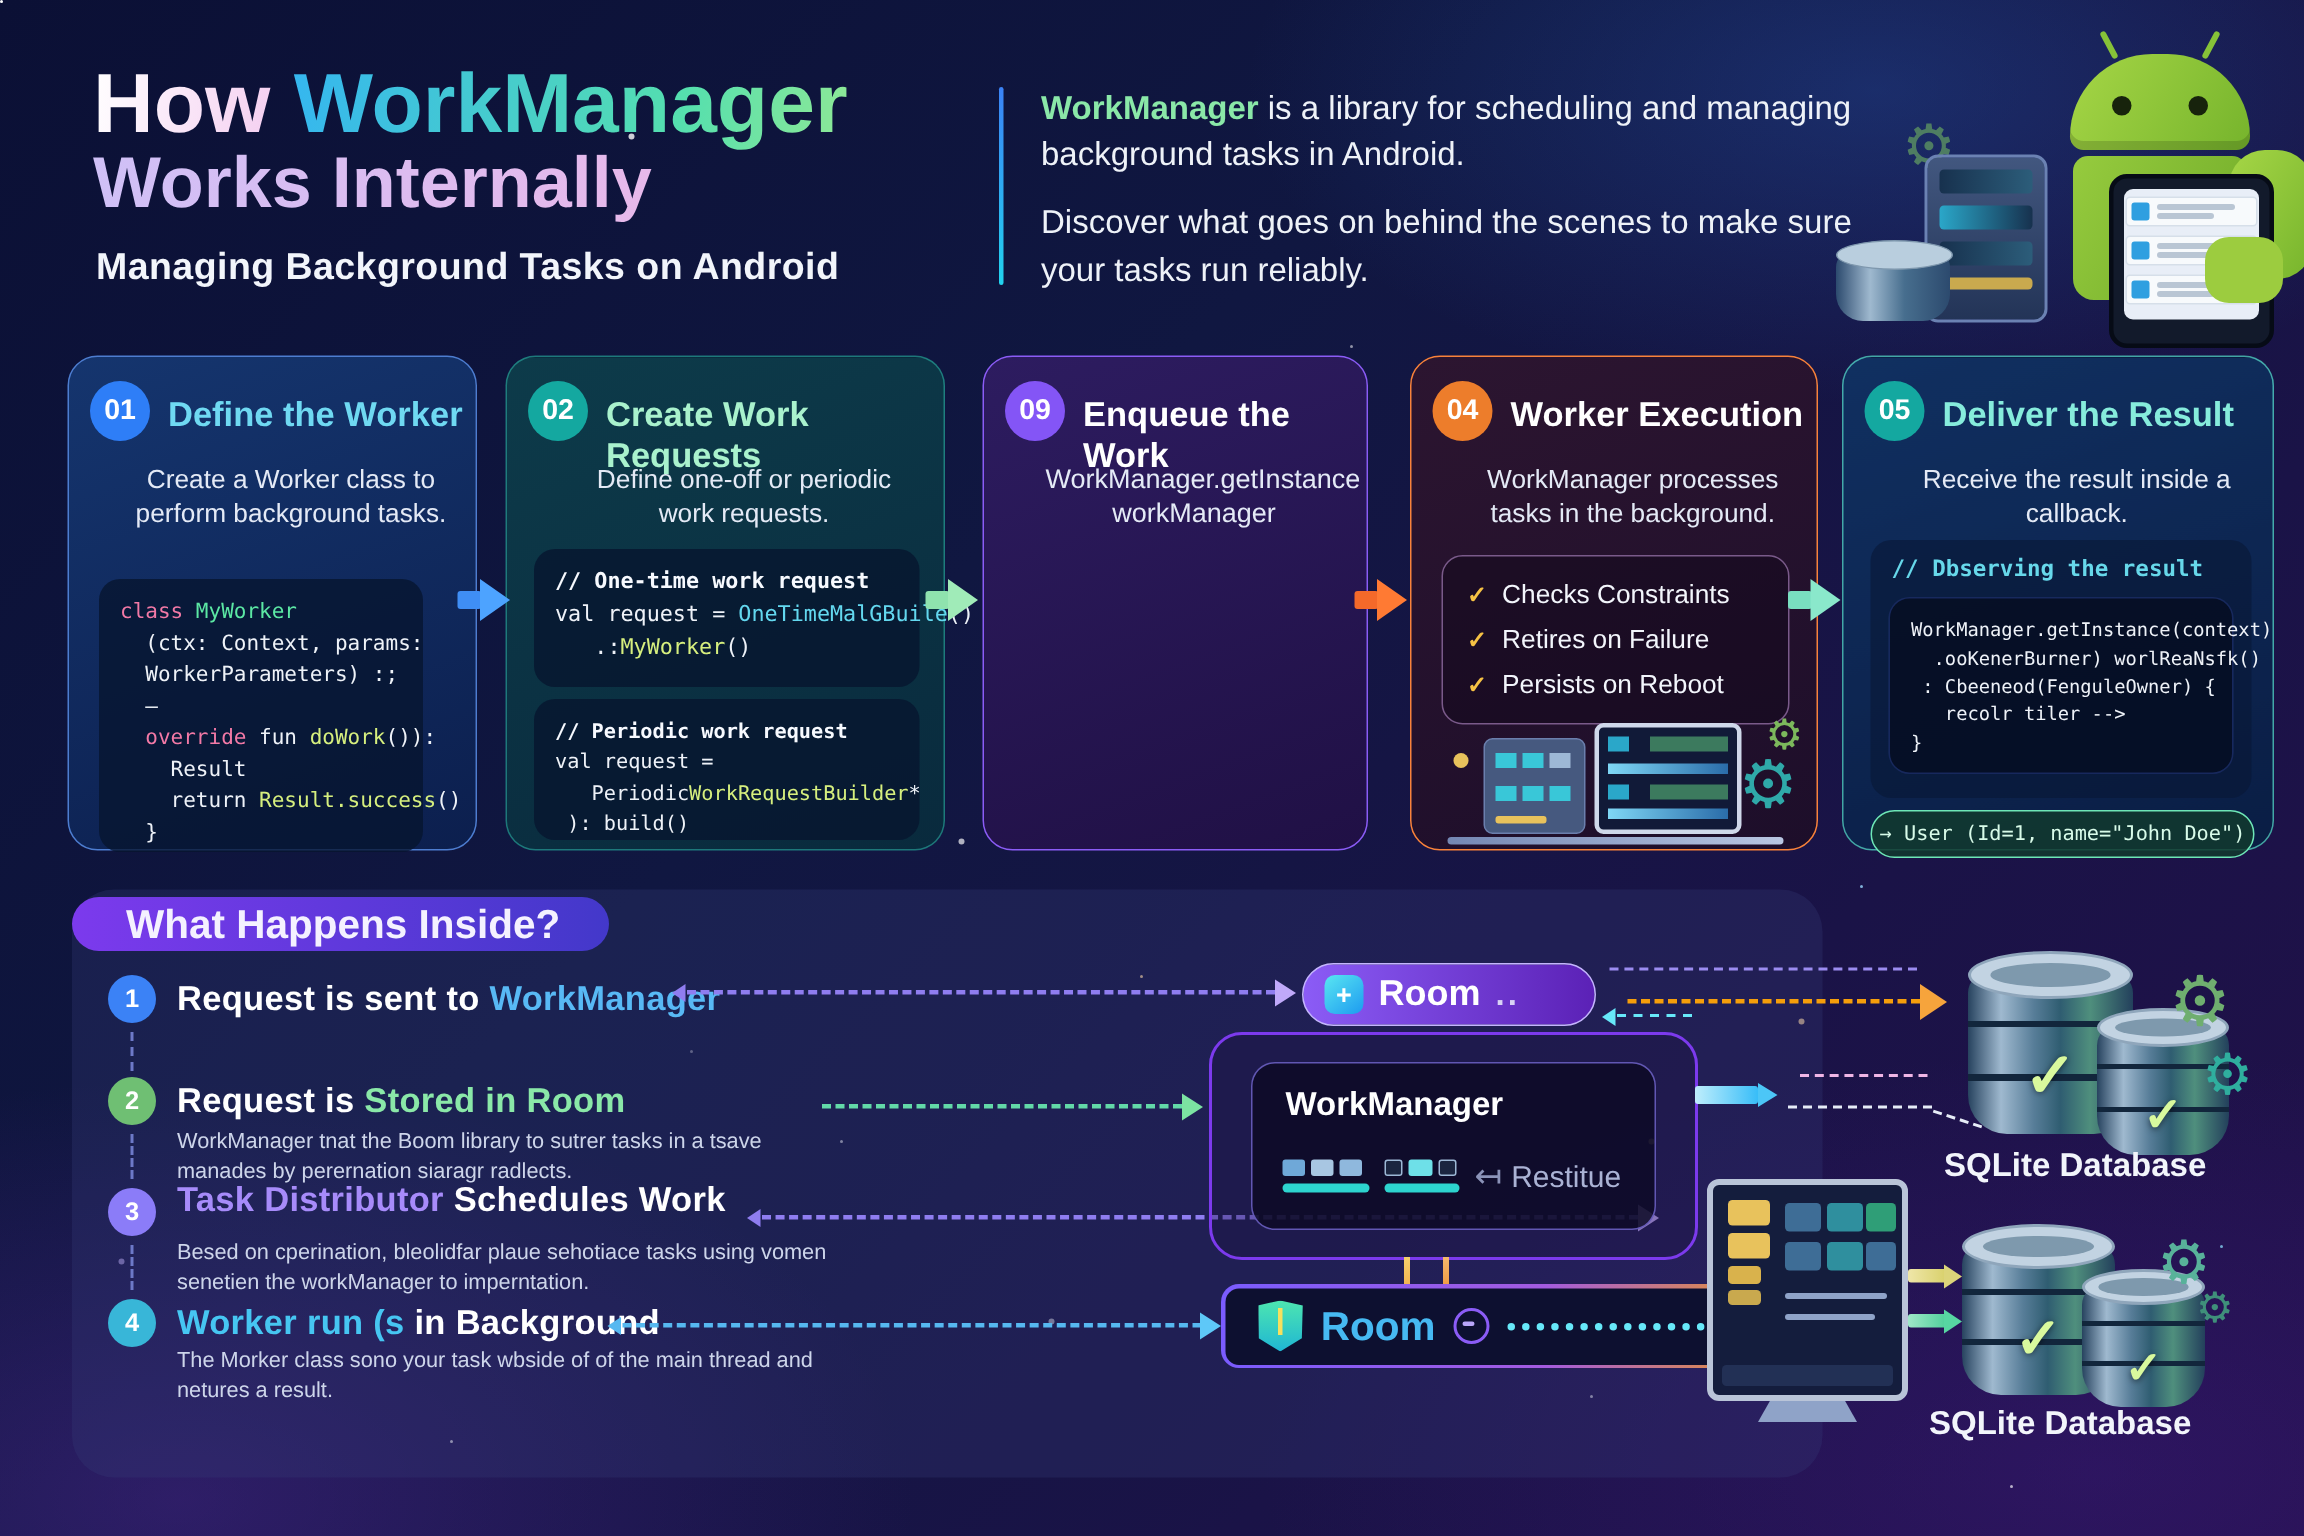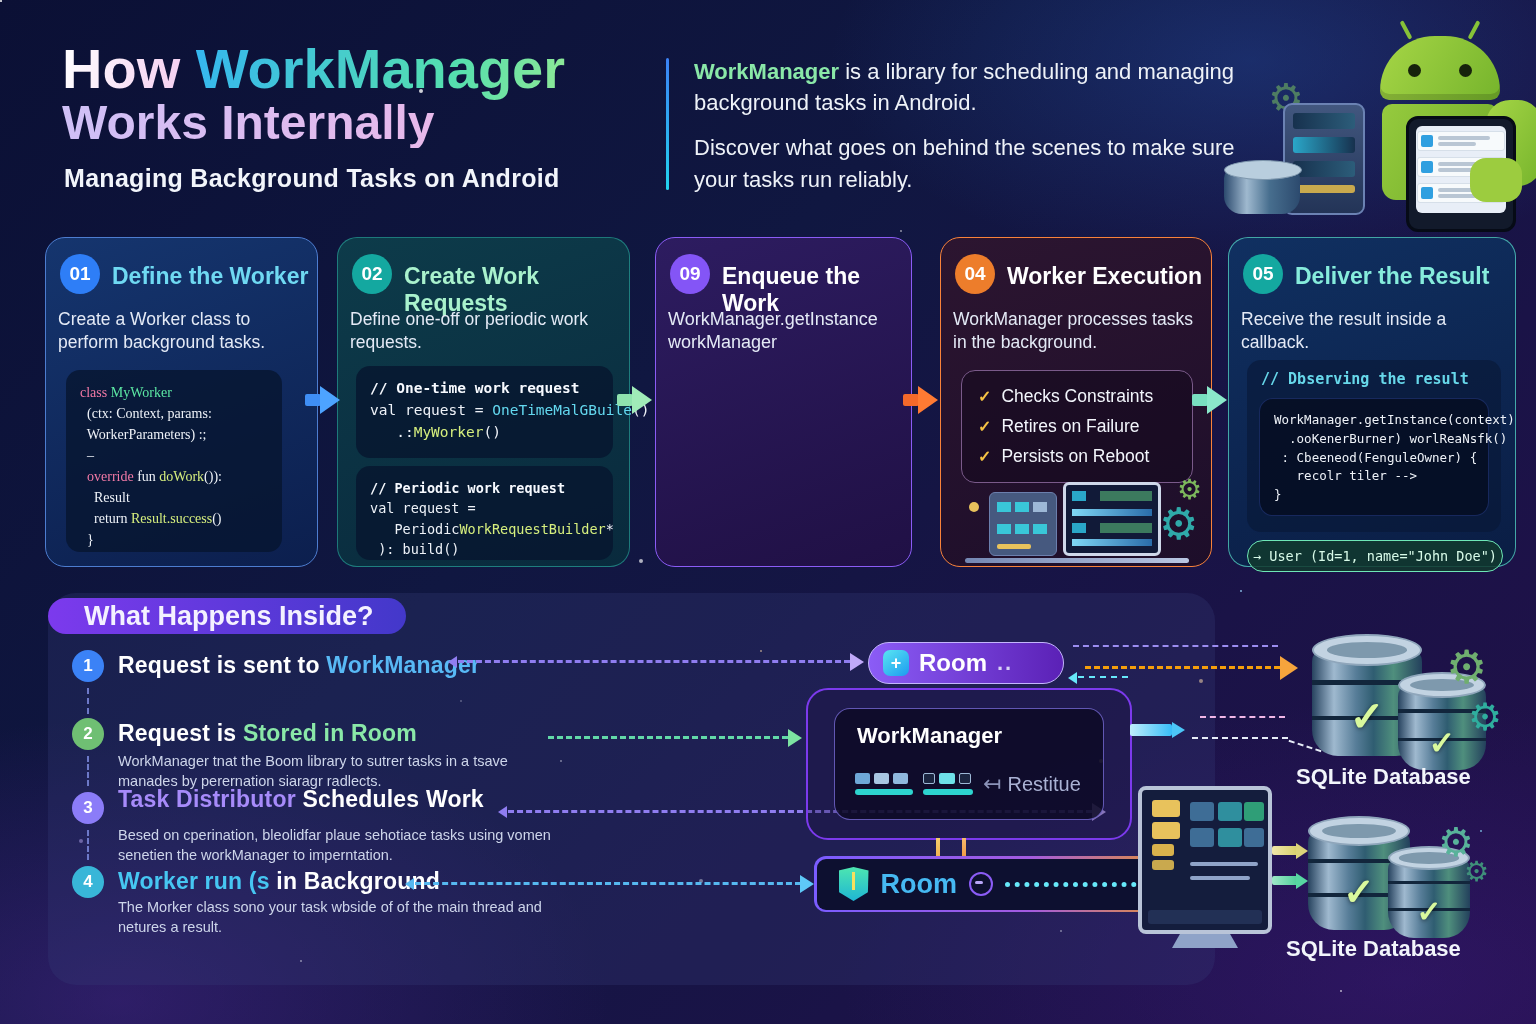--- a/index.html
+++ b/index.html
@@ -53,21 +53,21 @@
   .phone .scr{position:absolute;left:7px;top:7px;right:7px;bottom:16px;border-radius:6px;background:#e8eef7;}
   .phone .row{position:absolute;left:8px;right:8px;height:18px;border-radius:3px;background:#f7fafc;border:1px solid #d6dfe9;}
   .phone .row i{position:absolute;left:3px;top:3px;width:12px;height:12px;border-radius:2px;background:#2f9fe0;}
   .phone .row em{position:absolute;left:20px;top:4px;width:52px;height:4px;border-radius:2px;background:#b9c6d4;}
   .phone .row em.e2{top:10px;width:38px;}
   
   .card{position:absolute;top:237px;height:330px;border-radius:20px;box-sizing:border-box;}
   .badge{position:absolute;left:14px;top:16px;width:40px;height:40px;border-radius:50%;
     display:flex;align-items:center;justify-content:center;font-weight:800;font-size:19px;color:#fff;}
   .card-title{position:absolute;left:66px;top:25px;font-size:23px;font-weight:800;}
-  .card-desc{position:absolute;left:12px;top:70px;right:16px;font-size:17.5px;line-height:1.3;color:#e4eaf6;white-space:pre-line;}
+  .card-desc{position:absolute;left:41px;top:70px;right:16px;font-size:17.5px;line-height:1.3;color:#e4eaf6;white-space:pre-line;text-align:center;}
   .codebox{position:absolute;border-radius:14px;background:rgba(6,20,46,.78);font-family:"DejaVu Sans Mono",monospace;
     font-size:14.5px;line-height:1.5;padding:12px 14px;box-sizing:border-box;}
   .codeline{white-space:pre;}
   .tok-w{color:#eef2f8;}.tok-kw{color:#f279a6;}.tok-cls{color:#5ce8a4;}.tok-fn{color:#d6ef7e;}
   .tok-cyan{color:#63d8ef;}.tok-comment{color:#f7faff;font-weight:bold;}
   .tok-wb{color:#ffffff;font-weight:800;}.tok-blue{color:#58b9f5;font-weight:800;}
   .tok-green{color:#8ae8a8;font-weight:800;}.tok-purple{color:#a78bfa;font-weight:800;}
   .tok-cyanb{color:#46c6f2;font-weight:800;}
   .card1{left:45px;width:273px;background:linear-gradient(160deg,#15356e,#0c1f4e);border:1.5px solid #4d7dd0;}
   .card2{left:337px;width:293px;background:linear-gradient(160deg,#0d3b4a,#092a3d);border:1.5px solid #2fbcae88;}
@@ -198,21 +198,21 @@
           <em class="e2"></em>
         </div>
     </div>
     <div class="robot-hand"></div>
   </div>
 
   <div class="card card1">
     <div class="badge" style="background:#2e7ef7;">01</div>
     <div class="card-title" style="color:#6fd9f2;">Define the Worker</div>
     <div class="card-desc">Create a Worker class to perform background tasks.</div>
-    <div class="codebox" style="left:20px;top:132px;width:216px;height:182px;font-size:14px;font-family:Liberation Serif, serif;">
+    <div class="codebox" style="left:20px;top:148px;width:216px;height:182px;font-size:14px;">
         <div class="codeline"><span class="tok-kw">class </span><span class="tok-cls">MyWorker</span></div>
         <div class="codeline"><span class="tok-w">  (ctx: Context, params:</span></div>
         <div class="codeline"><span class="tok-w">  WorkerParameters) :;</span></div>
         <div class="codeline"><span class="tok-w">  –</span></div>
         <div class="codeline"><span class="tok-w">  </span><span class="tok-kw">override </span><span class="tok-w">fun </span><span class="tok-fn">doWork</span><span class="tok-w">()):</span></div>
         <div class="codeline"><span class="tok-w">    Result</span></div>
         <div class="codeline"><span class="tok-w">    return </span><span class="tok-fn">Result.success</span><span class="tok-w">()</span></div>
         <div class="codeline"><span class="tok-w">  }</span></div>
       </div>
   </div>

